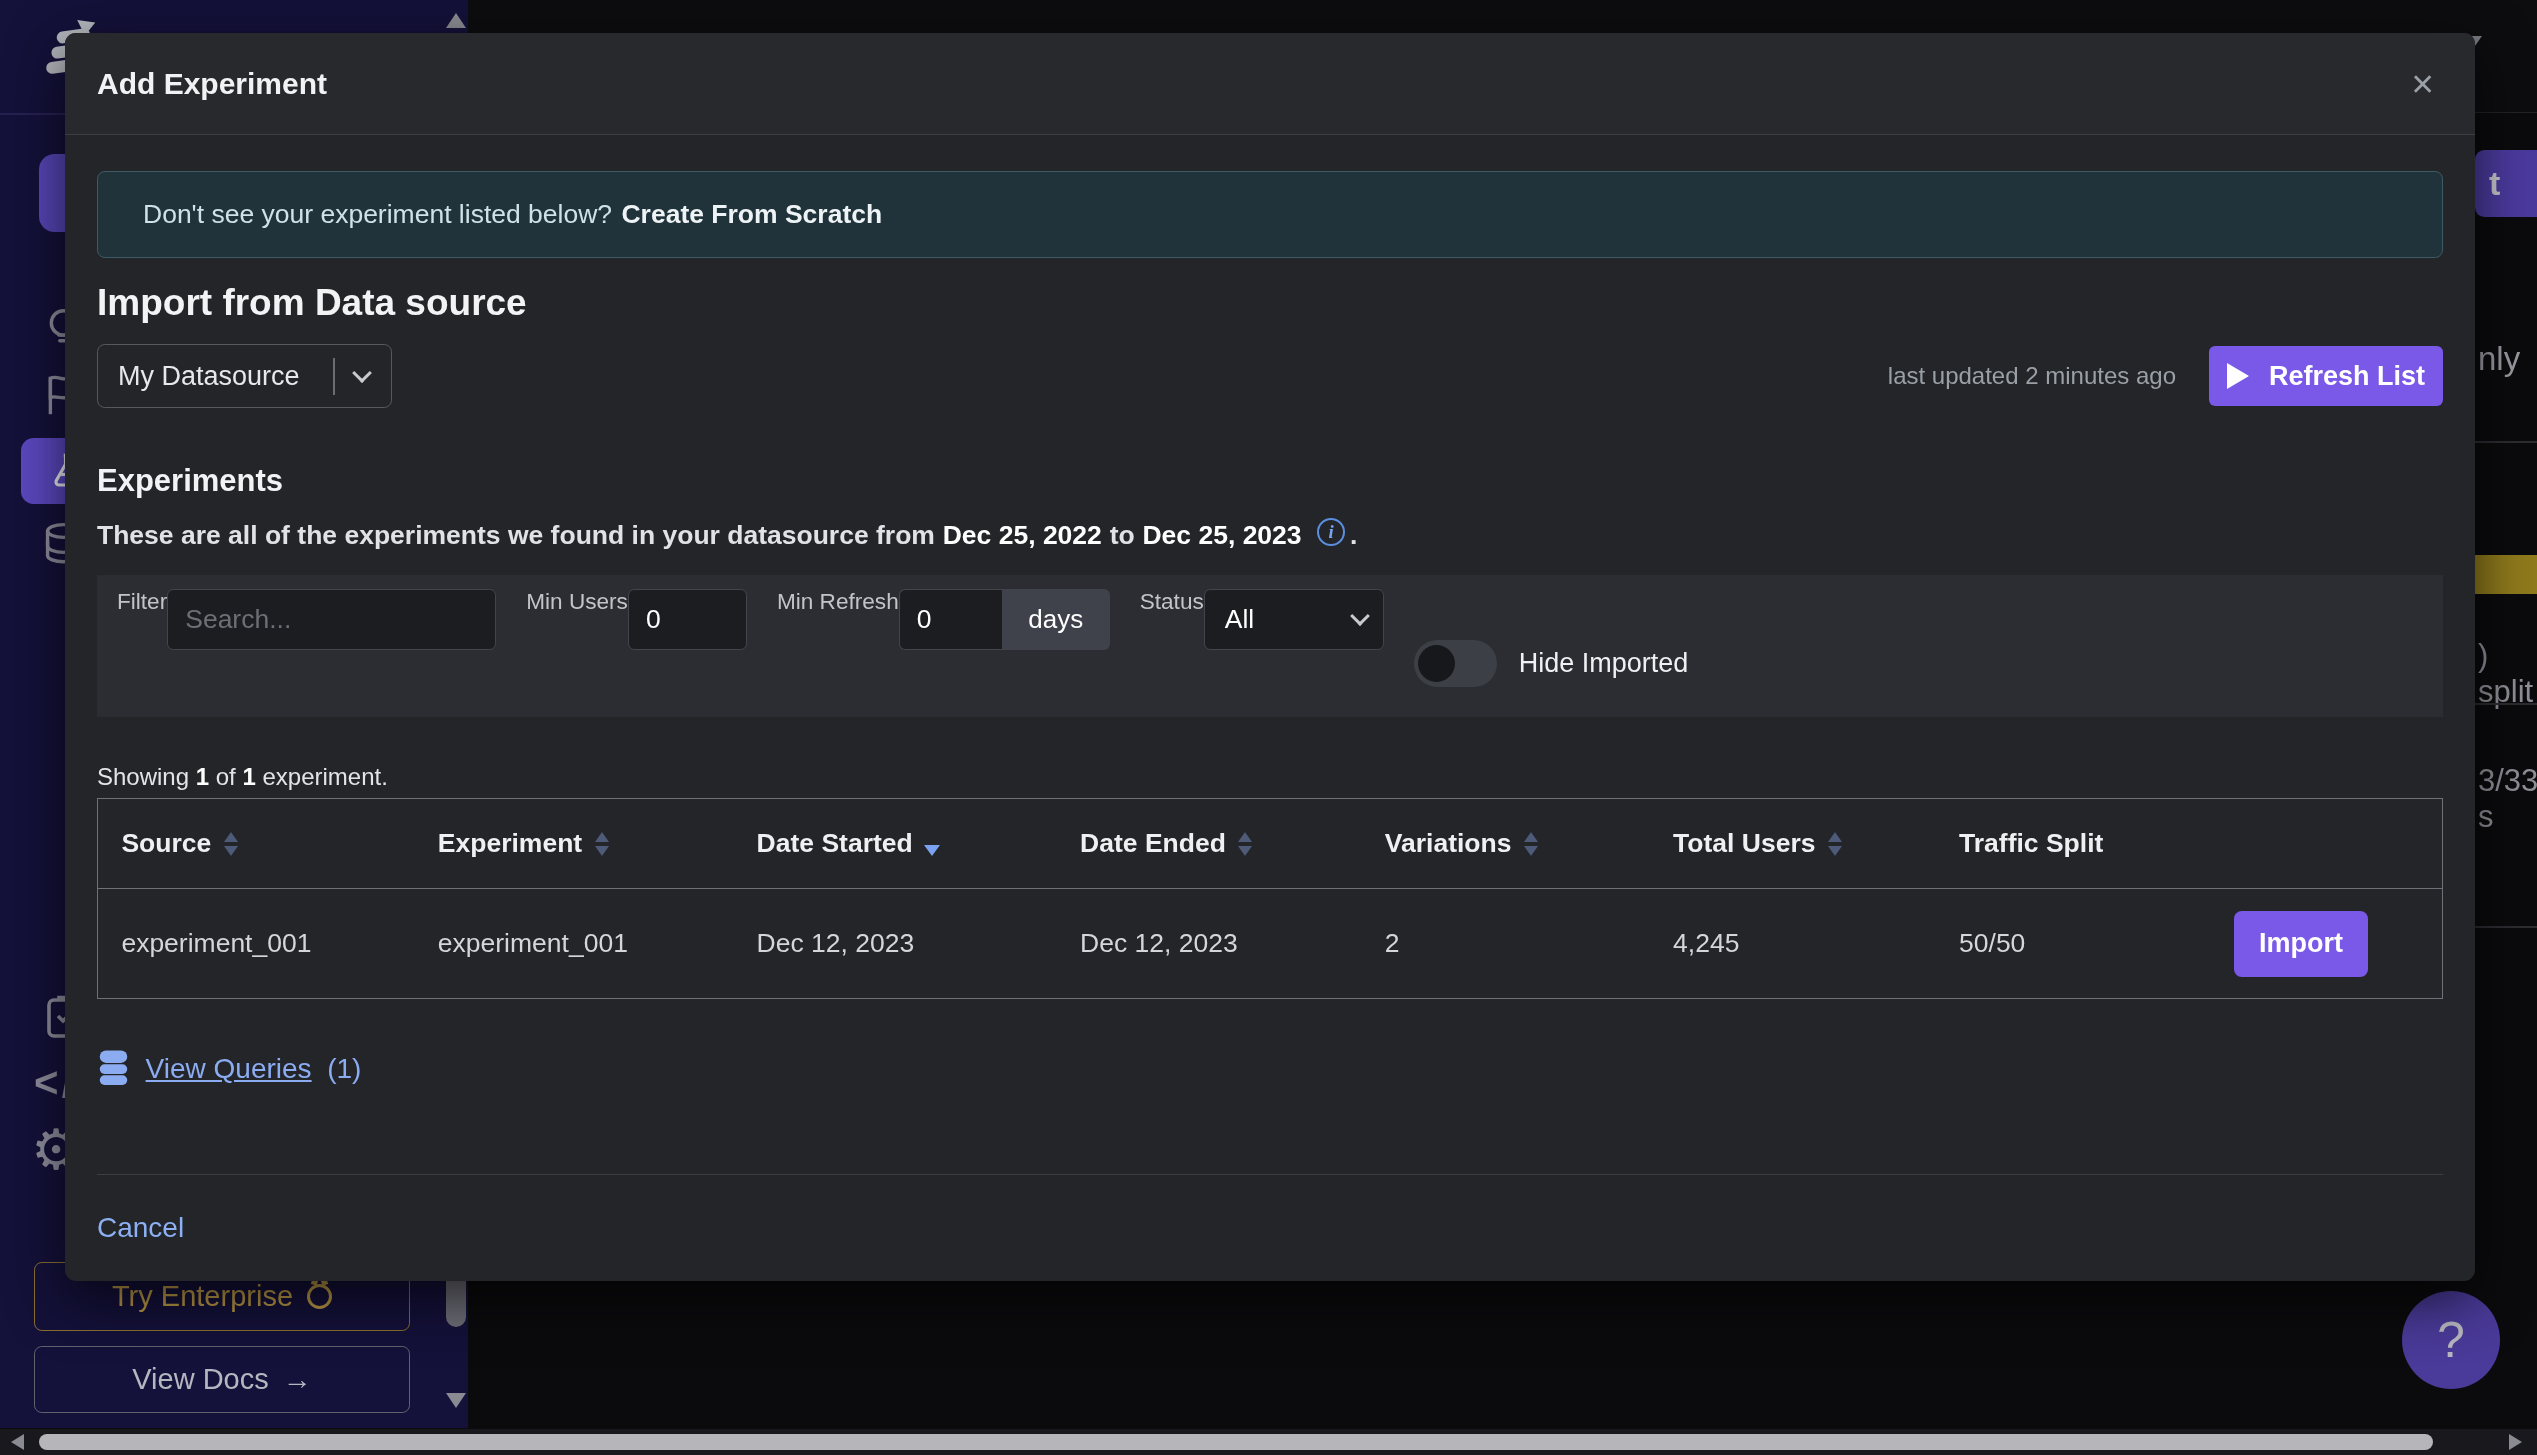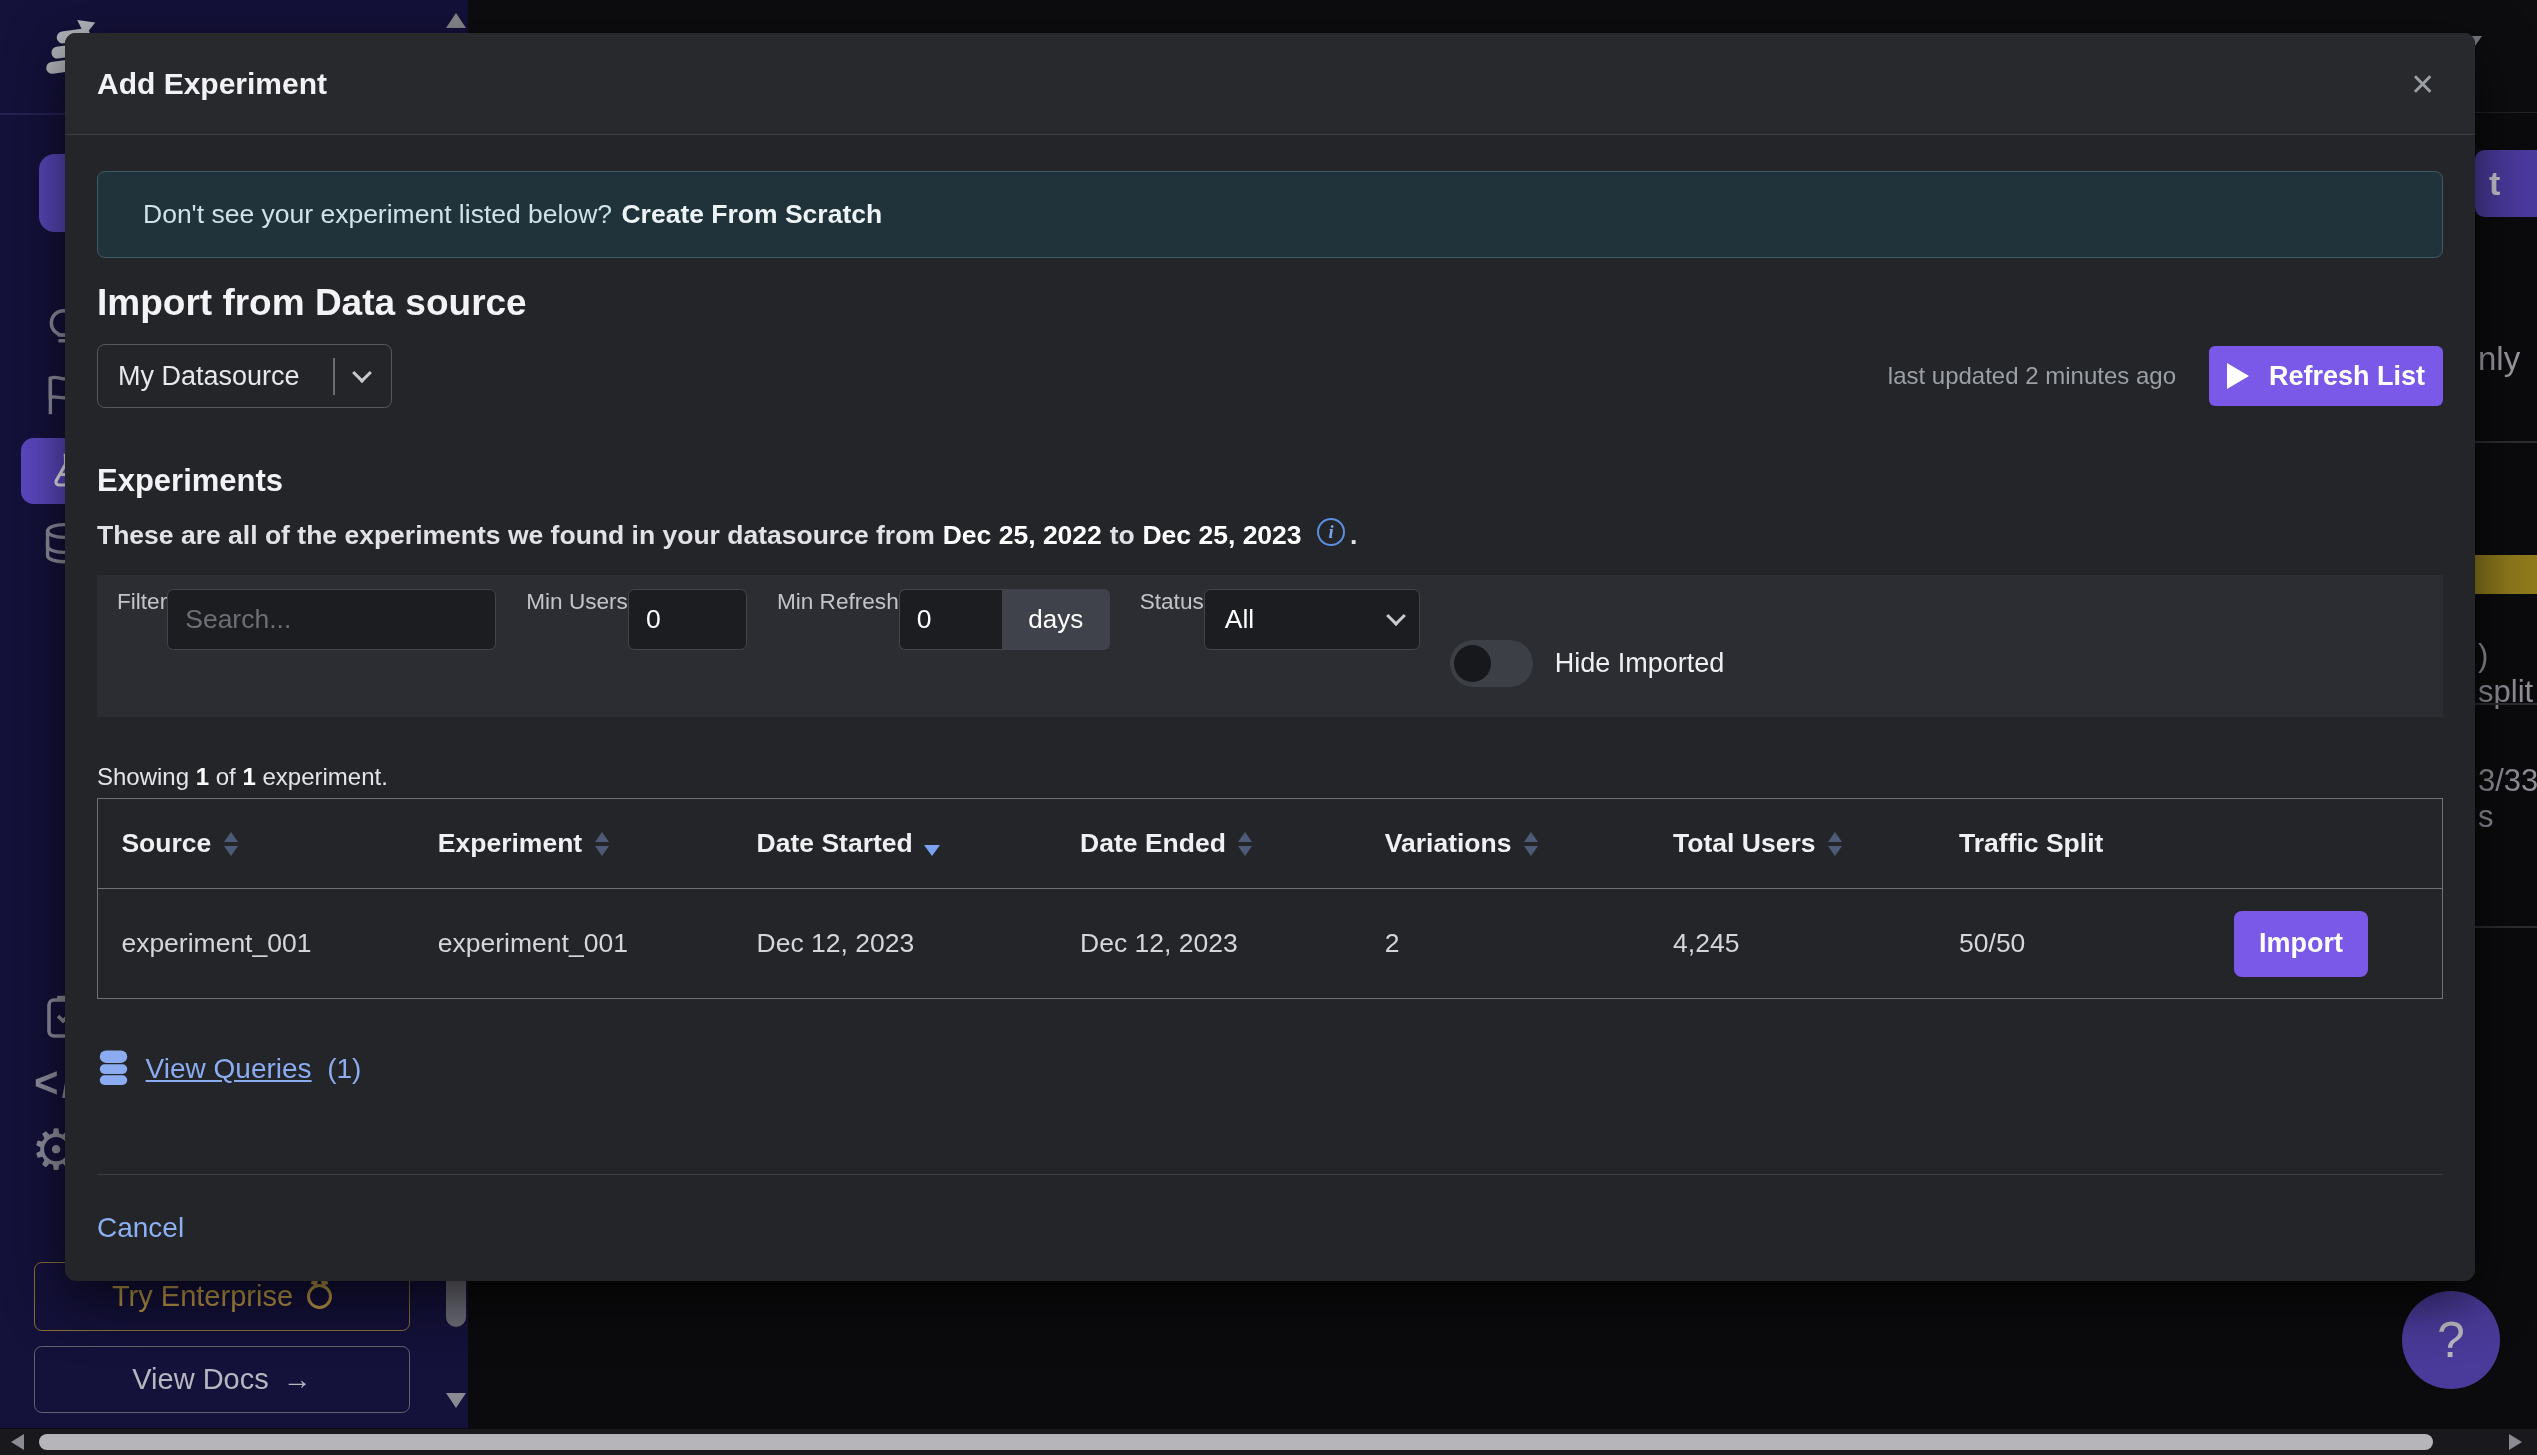--- a/index.html
+++ b/index.html
@@ -94,21 +94,21 @@
   .fgroup label { font-size:22.6px; color:#c4c4c8; margin-bottom:12.5px; }
   .ctl { height:61px; background:#1b1d21; border:1.6px solid #43454a; border-radius:6.2px; color:#fff; font-size:26.5px; }
   input.ctl { padding-left:17px; outline:none; font-family:"Liberation Sans", sans-serif; }
   input.ctl::placeholder { color:#6d6f75; }
   #f-search { width:329px; }
   #f-minusers { width:119px; }
   .dur-wrap { display:flex; }
   #f-minduration { width:103px; border-radius:6.2px 0 0 6.2px; border-right:none; }
   .days-addon { height:61px; width:108px; background:#3f424a; border-radius:0 6.2px 6.2px 0;
     color:#fff; font-size:26px; display:flex; align-items:center; justify-content:center; }
-  .status-select { width:216px; display:flex; align-items:center; }
+  .status-select { width:180px; display:flex; align-items:center; }
   .status-select .val { flex:1; padding-left:20px; }
   .status-select .chev { margin-right:15.6px; border-color:#c9c9ce; }
   .toggle-group { padding-top:35px; display:flex; align-items:center; }
   .toggle { width:83px; height:47px; border-radius:23.4px; background:#3c3f45; position:relative; cursor:pointer; }
   .toggle .knob { position:absolute; left:4.7px; top:4.7px; width:37px; height:37px; border-radius:50%; background:#17181b; }
   .toggle-label { font-size:27px; color:#f0f0f2; margin-left:22px; }
 
   .showing { margin-top:45px; font-size:24px; color:#e4e4e8; line-height:30px; }
   .showing b { color:#fff; }
 

